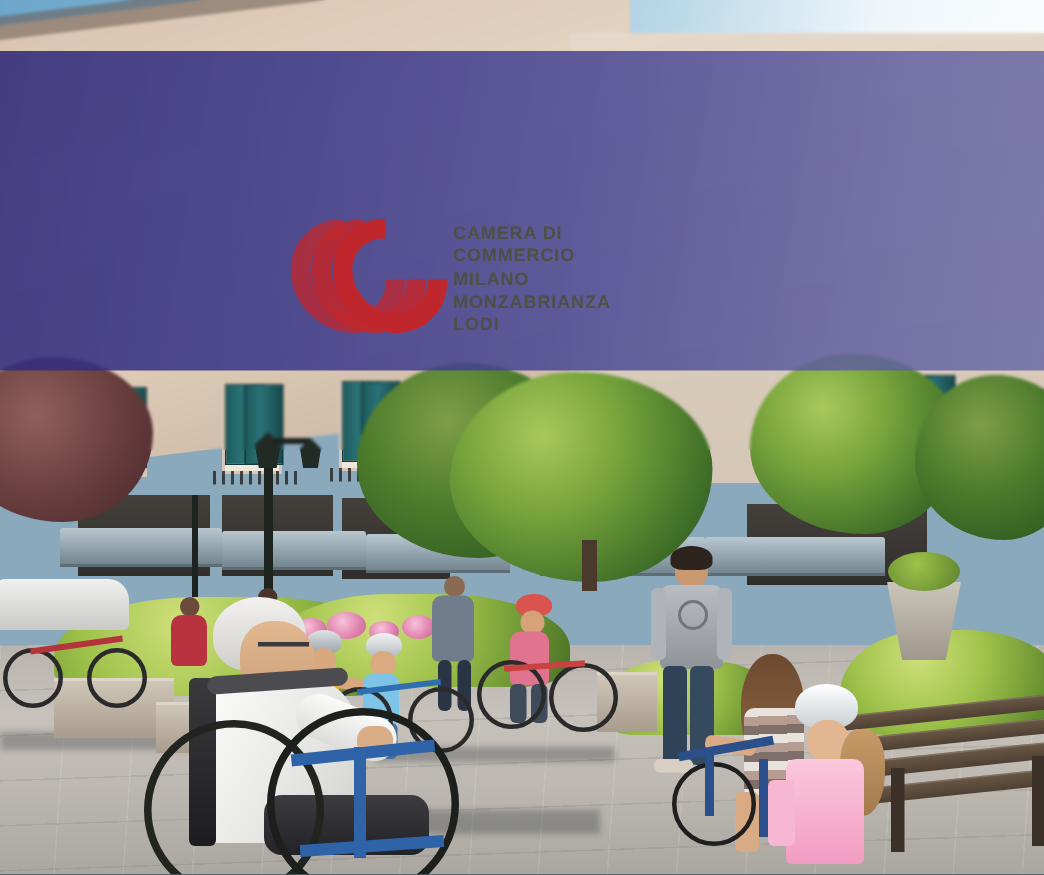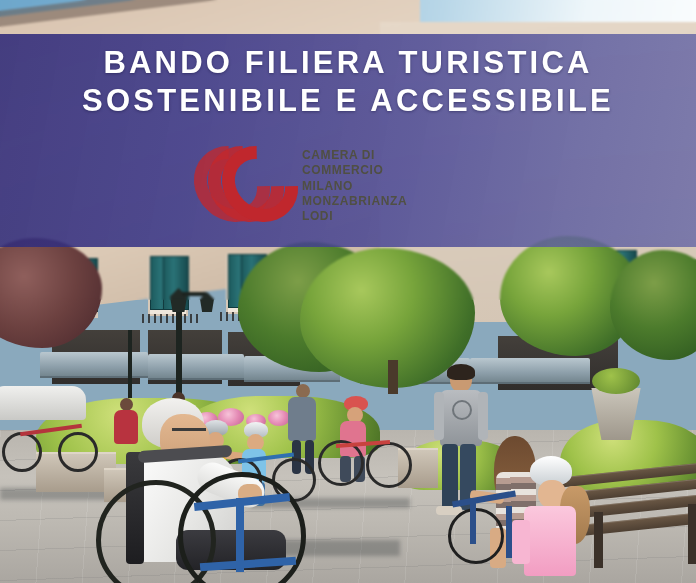--- a/index.html
+++ b/index.html
@@ -392,22 +392,20 @@
     <div class="wheel" style="left:178px; top:472px; width:128px; height:128px; border-width:5px; border-color:#1c1f1b;"></div>
     <div style="position:absolute; left:194px; top:498px; width:96px; height:8px; background:#2f63a8; transform:rotate(-6deg);"></div>
     <div style="position:absolute; left:236px; top:498px; width:8px; height:74px; background:#2f63a8;"></div>
     <div style="position:absolute; left:200px; top:560px; width:96px; height:8px; background:#2f63a8; transform:rotate(-4deg);"></div>
 
     <div class="depth-blur"></div>
   </div>
 
   <div class="banner">
 
-    <div class="banner-title">BANDO FILIERA TURISTICA
-SOSTENIBILE E ACCESSIBILE</div>
 
     <div class="logo-block">
 
       <div class="logo-mark">
         <div class="c c1"></div>
         <div class="c c2"></div>
         <div class="c c3"></div>
       </div>
 
       <div class="logo-text">CAMERA DI

